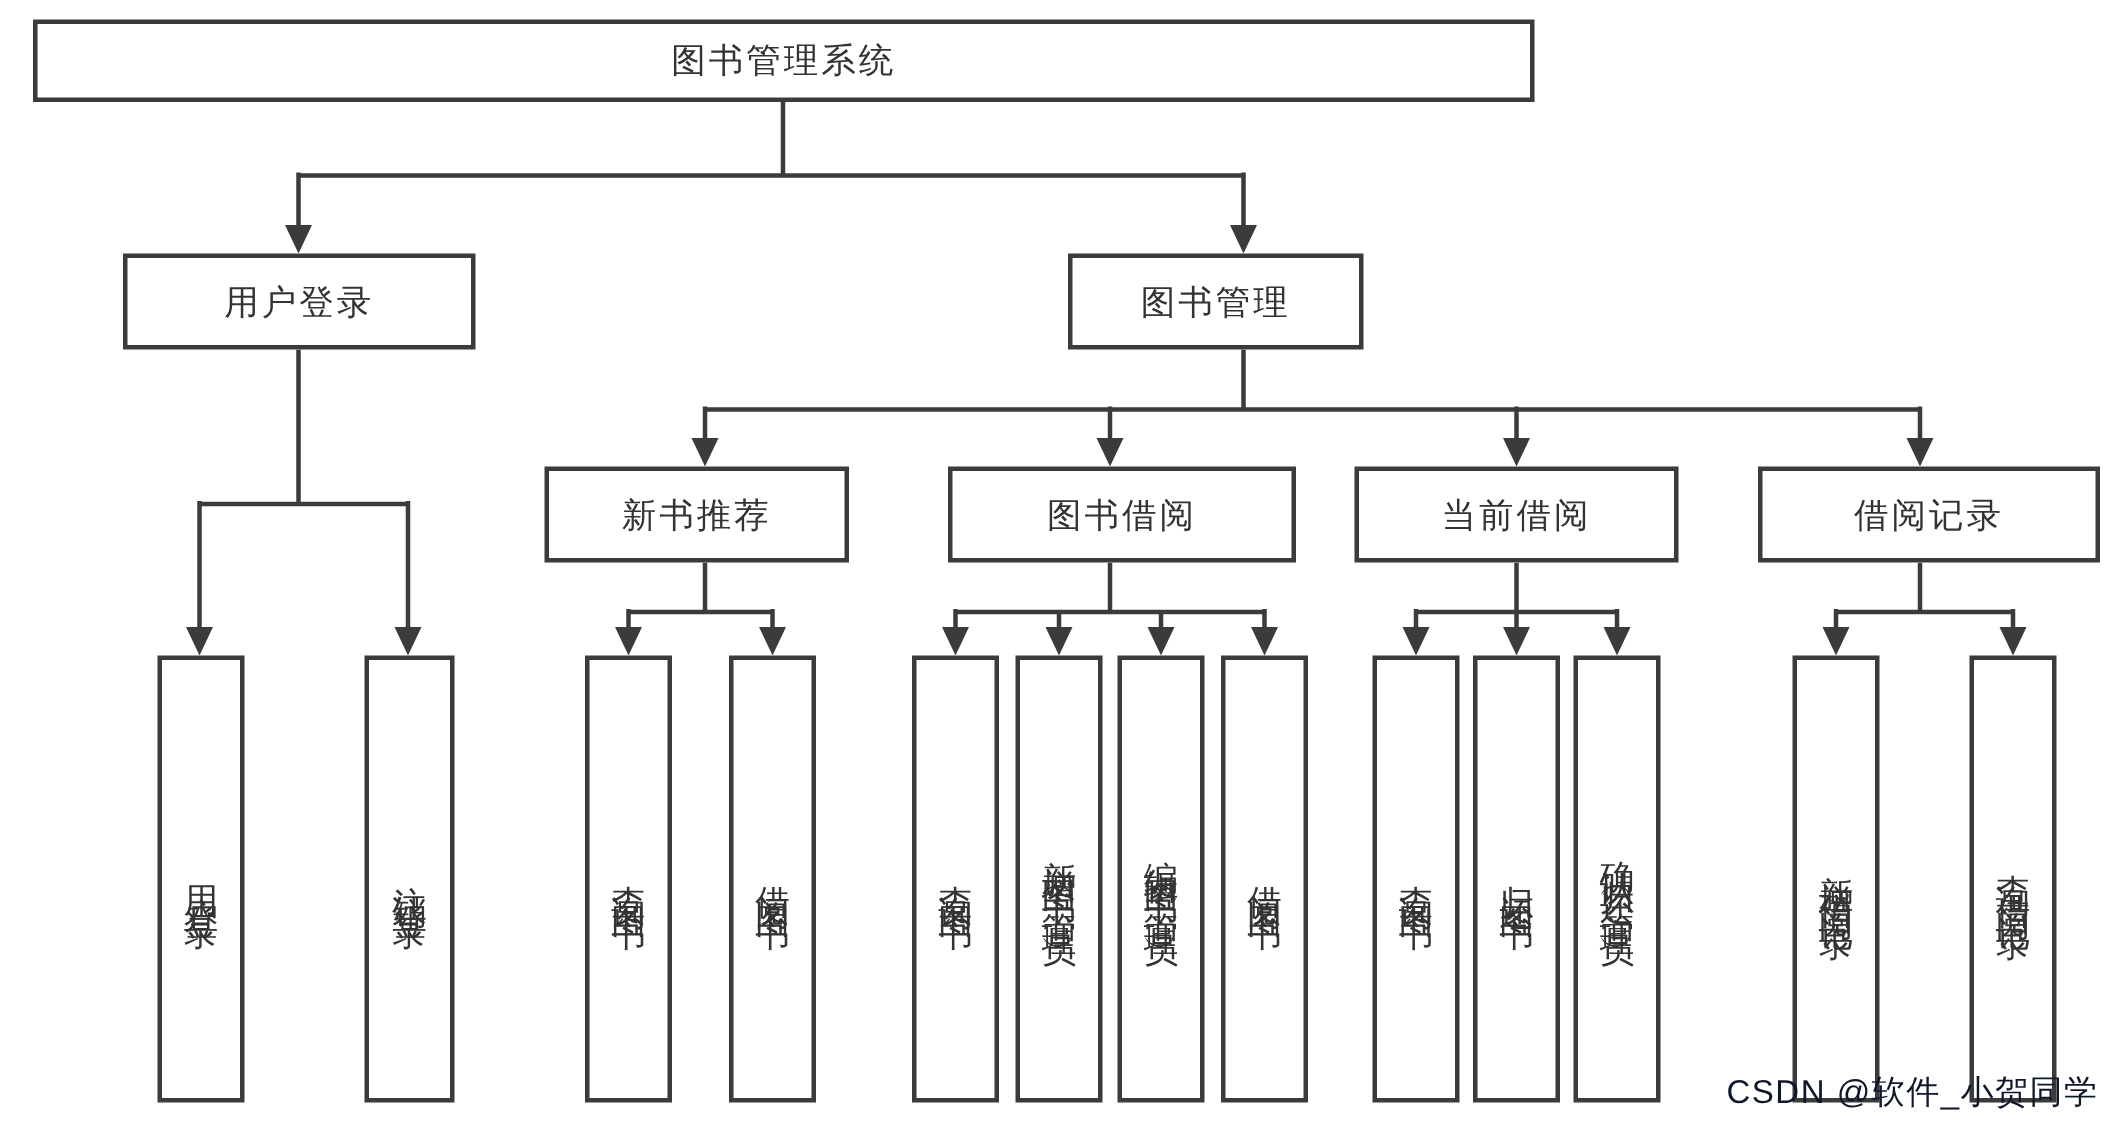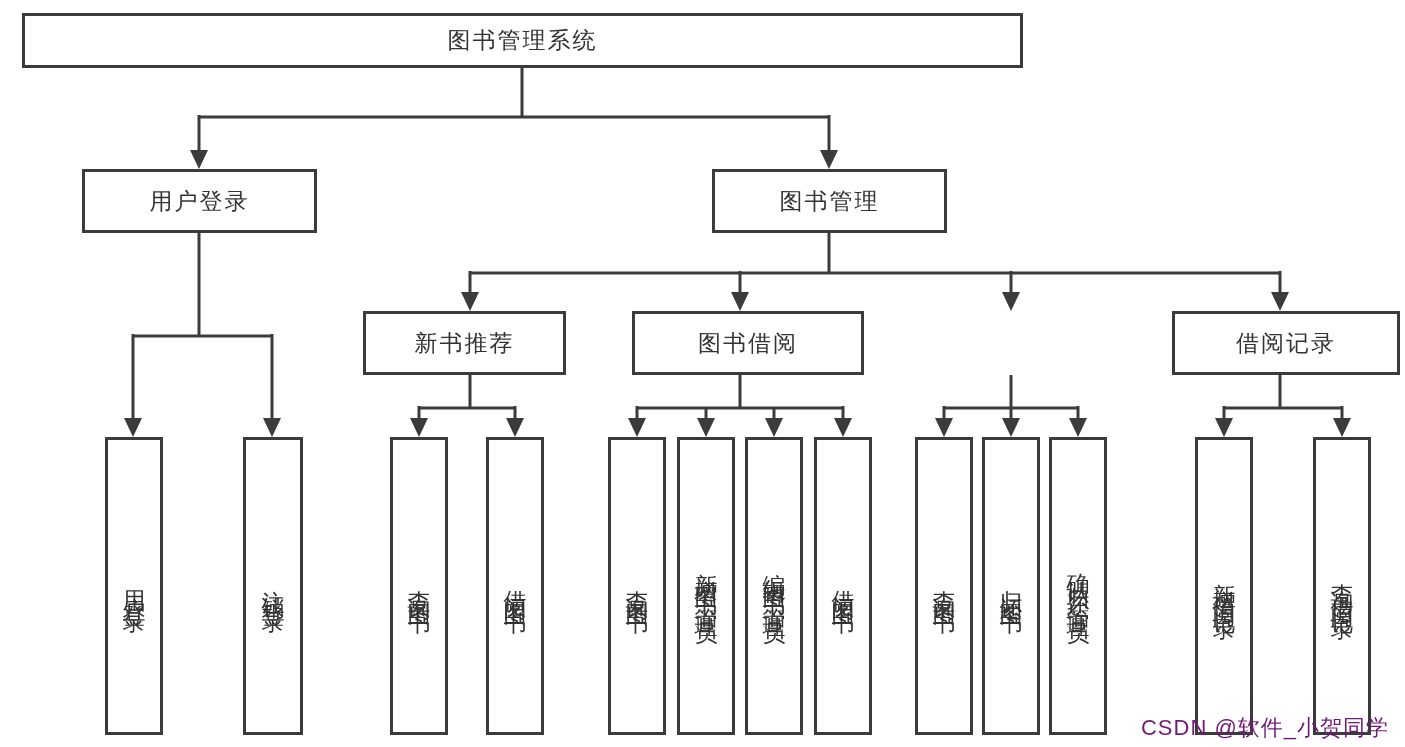--- a/index.html
+++ b/index.html
@@ -17,22 +17,22 @@
     position:absolute;box-sizing:border-box;background:#ffffff;
     border:3px solid #3b3b3b;display:flex;align-items:center;justify-content:center;
     color:#333333;z-index:2;width:58px;height:298px;top:437px;
   }
   .leaf span{
     writing-mode:vertical-rl;text-orientation:mixed;
     font-size:23px;letter-spacing:7px;line-height:1;color:#333333;white-space:nowrap;
   }
   .lvl{height:64px;}
   .watermark{
-    position:absolute;right:16px;bottom:4px;z-index:3;
-    color:#701a75;font-size:22px;letter-spacing:1px;white-space:nowrap;
+    position:absolute;right:6px;bottom:4px;z-index:3;
+    color:#0f172a;font-size:22px;letter-spacing:1px;white-space:nowrap;
   }
 </style>
 </head>
 <body>
 
 <div class="canvas">
 
   <svg class="connectors" width="1405" height="747" viewBox="0 0 1405 747" xmlns="http://www.w3.org/2000/svg">
     <g stroke="#3b3b3b" stroke-width="3" fill="none">
 
@@ -102,29 +102,32 @@
     </g>
   </svg>
 
   <div class="node" style="left:22px;top:13px;width:1001px;height:55px;">
     <span>图书管理系统</span>
   </div>
 
   <div class="node lvl" style="left:82px;top:169px;width:235px;">
     <span>用户登录</span>
   </div>
-  <div class="node lvl" style="left:712px;top:169px;width:235px;">
+  <div class="node lvl" style="left:712px;top:169px;width:197px;">
     <span>图书管理</span>
   </div>
 
   <div class="node lvl" style="left:363px;top:311px;width:203px;">
     <span>新书推荐</span>
   </div>
   <div class="node lvl" style="left:632px;top:311px;width:232px;">
     <span>图书借阅</span>
+  </div>
+  <div class="node lvl" style="left:903px;top:311px;width:216px;">
+    <span>当前借阅</span>
   </div>
   <div class="node lvl" style="left:1172px;top:311px;width:228px;">
     <span>借阅记录</span>
   </div>
 
   <div class="leaf" style="left:105px;">
     <span>用户登录</span>
   </div>
   <div class="leaf" style="left:243px;width:60px;">
     <span>注销登录</span>

